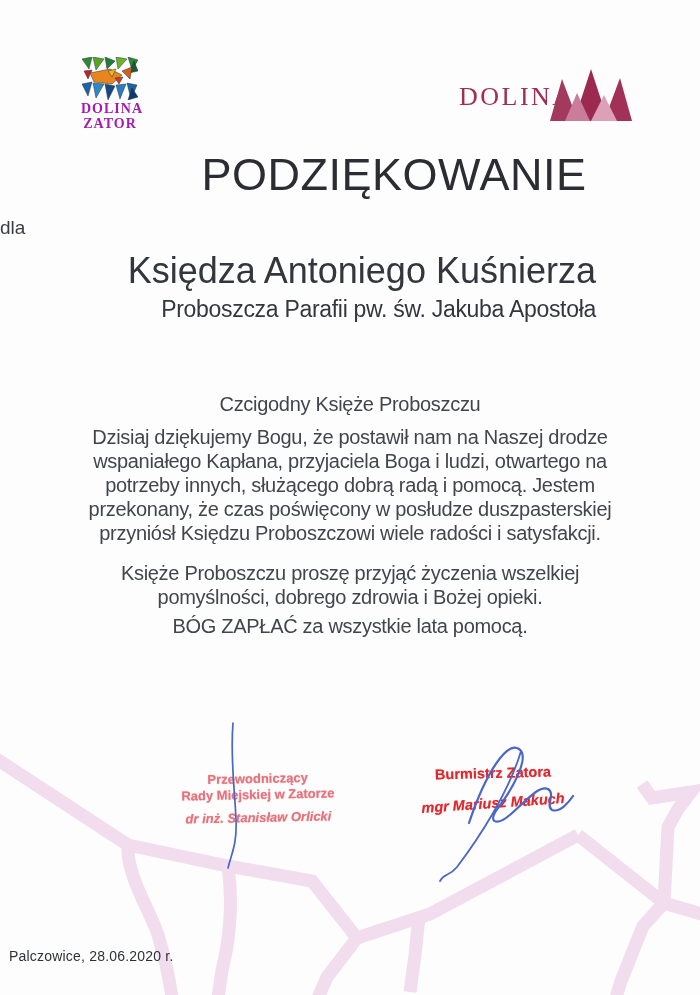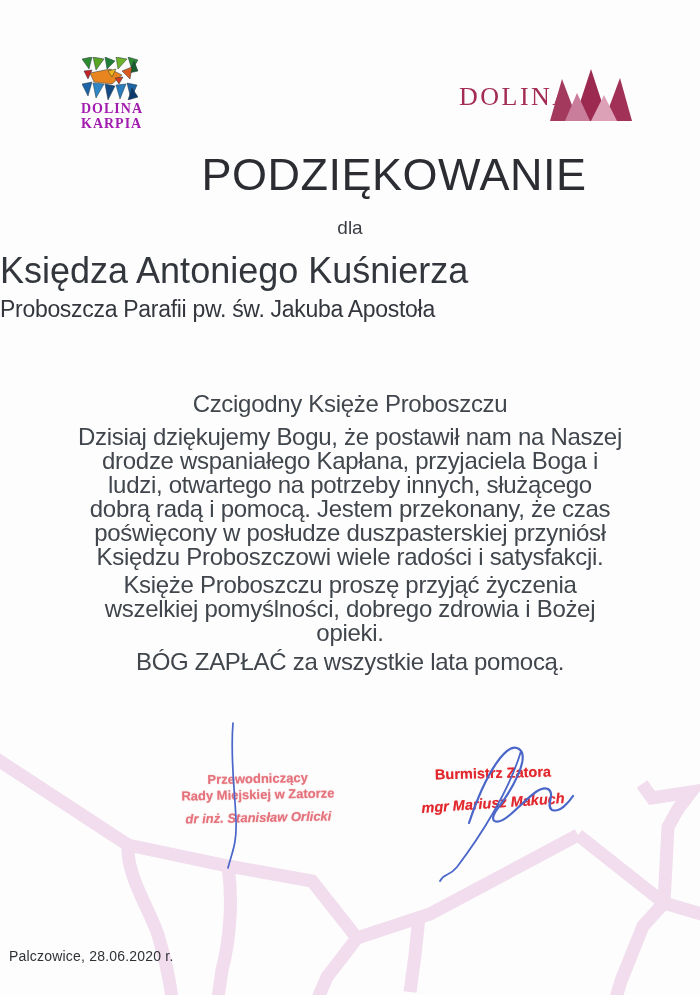--- a/index.html
+++ b/index.html
@@ -14,31 +14,31 @@
   .dk-logo .mosaic{display:block;width:56px;height:43px;margin:0 auto;}
   .dk-word{font-family:"Liberation Serif", serif;font-weight:700;color:#a21caf;
            font-size:14px;line-height:11.5px;letter-spacing:1px;margin-top:3px;}
   .zator-logo{position:absolute;left:0;top:0;}
   .zator-word{position:absolute;left:459px;top:82px;font-family:"Liberation Serif", serif;
               font-size:26px;letter-spacing:2.5px;color:#a32d52;font-weight:400;}
   .zator-crown{position:absolute;left:549px;top:69px;width:84px;height:52px;}
   
   .title{position:absolute;left:0;top:149px;width:700px;text-align:center;
          font-size:45px;letter-spacing:.5px;color:#2b2d33;font-weight:400;padding-left:44px;}
-  .dla{position:absolute;left:0;top:217px;width:700px;text-align:center;
+  .dla{position:absolute;left:0;top:217px;width:700px;
        font-size:19px;color:#3a3e44;}
-  .recipient{position:absolute;left:0;top:249px;width:596px;text-align:left;color:#33373d;}
+  .recipient{position:absolute;left:0;top:249px;width:596px;text-align:right;color:#33373d;}
   .recipient .name{font-size:36px;line-height:44px;}
   .recipient .role{font-size:23px;line-height:33px;letter-spacing:-0.3px;}
   
   .body{position:absolute;left:76px;top:392px;width:548px;text-align:center;
-        font-size:24px;line-height:24px;letter-spacing:-0.3px;color:#41464d;}
+        font-size:20px;line-height:24px;letter-spacing:-0.3px;color:#41464d;}
   .body .sal{margin:0 0 9px 0;}
   .body p{margin:0 0 4px 0;}
-  .body p.p3{margin-top:4px;}
+  .body p.p3{margin-top:16px;}
   .body p.p4{margin-top:5px;}
   
   .stamp{position:absolute;font-weight:700;text-align:center;}
   .stamp-left{left:158px;top:771px;width:200px;font-size:13px;line-height:15.5px;
               color:#e2606b;opacity:.88;transform:rotate(-1.2deg);
               text-shadow:0 0 1.2px rgba(226,96,107,.65);}
   .stamp-left .sname{margin-top:8px;font-style:italic;}
   .stamp-right{left:403px;top:765px;width:180px;font-size:14.5px;line-height:17px;
                color:#e1262c;text-shadow:0 0 .8px rgba(225,38,44,.55);}
   .stamp-right .stitle{transform:rotate(-1.5deg);}
@@ -79,21 +79,21 @@
       <polygon points="26,14 34,12 30,20" fill="#f0b71c"></polygon>
       <polygon points="33,21 41,20 37,27" fill="#cf3a20"></polygon>
       <polygon points="0,27 10,25 6,39" fill="#1d64a6"></polygon>
       <polygon points="11,26 22,27 14,41" fill="#2f87c5"></polygon>
       <polygon points="23,27 33,29 26,43" fill="#134a84"></polygon>
       <polygon points="34,28 44,27 38,42" fill="#2a7dbd"></polygon>
       <polygon points="45,26 55,28 49,42" fill="#1d64a6"></polygon>
       <polygon points="50,31 56,40 46,43" fill="#0e3a6e"></polygon>
     </svg>
     <div class="dk-word">DOLINA</div>
-    <div class="dk-word">KARPIA</div>
+    <div class="dk-word">ZATOR</div>
   </div>
 
   <div class="zator-logo">
     <span class="zator-word">DOLINA</span>
     <svg class="zator-crown" viewBox="0 0 84 52">
       <polygon points="13,10 29,52 1,52" fill="#a4395e"></polygon>
       <polygon points="42,0 59,52 25,52" fill="#9c2a50"></polygon>
       <polygon points="71,9 83,52 55,52" fill="#a23158"></polygon>
       <polygon points="28,24 41,52 16,52" fill="#ca7c9b"></polygon>
       <polygon points="55,26 68,52 42,52" fill="#dda1b7"></polygon>

